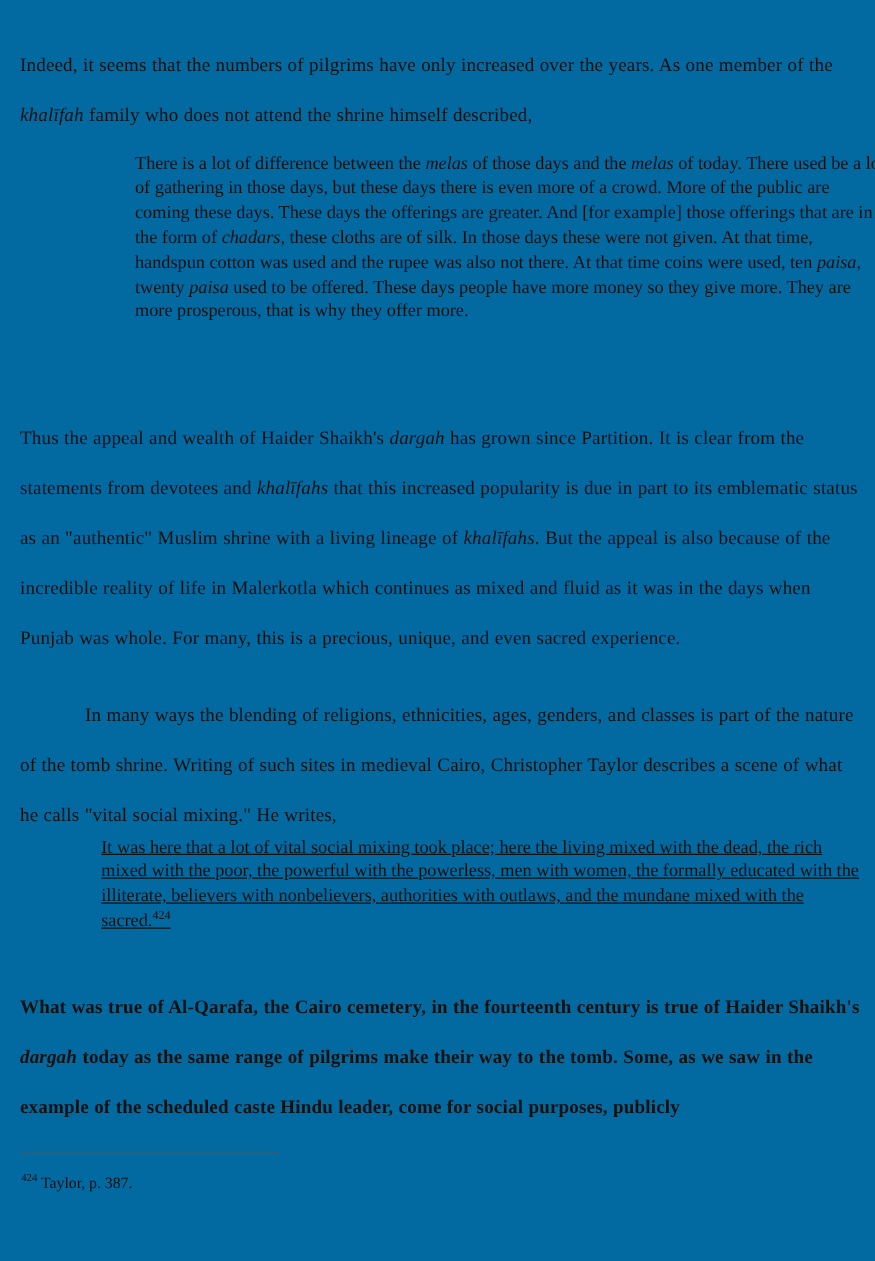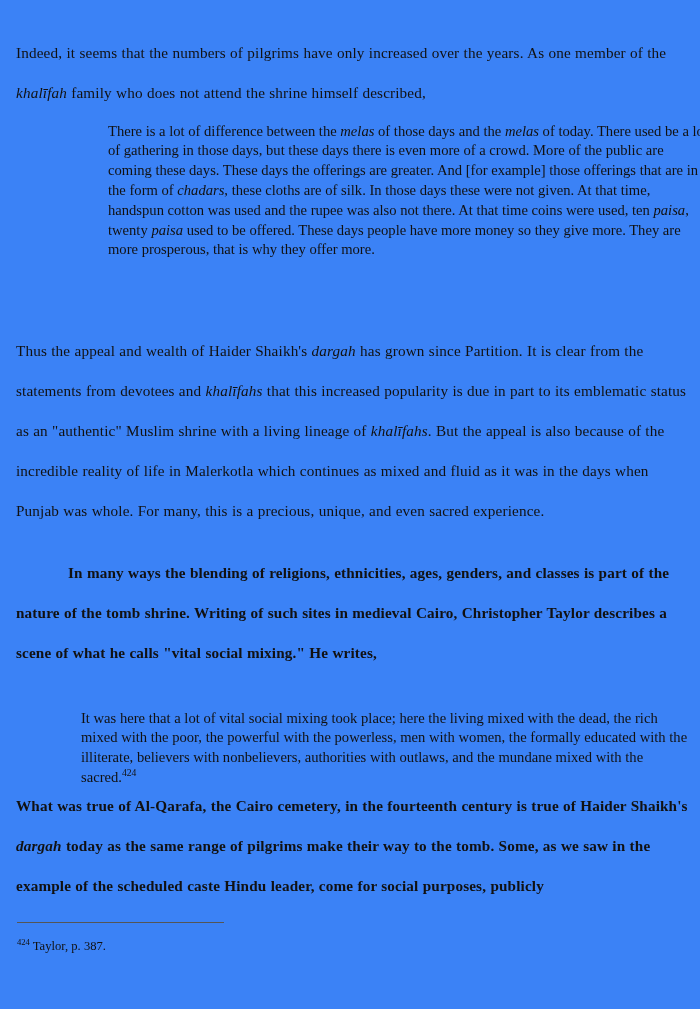--- a/index.html
+++ b/index.html
@@ -80,29 +80,29 @@
     left: 0;
     top: 1031px;
     width: 668px;
     text-align: center;
     font-size: 13.4px;
     line-height: 16px;
     text-decoration: underline;
   }
   .p1 { top: 18px; }
   .p2 { top: 316px; }
-  .p3 { top: 538px; font-weight: bold; }
+  .p3 { top: 538px; }
   .p4 { top: 771px; font-weight: bold; }
   .q1 { top: 107px; }
-  .q2 { top: 694px; }
+  .q2 { top: 654px; text-decoration: underline; }
 </style>
 </head>
 <body style="color: rgb(17, 17, 17);">
 
-<div class="page" style="background: #3b82f6;">
+<div class="page" style="background: #0369a1;">
 
   <p class="body-text p1"><span>Indeed, it seems that the numbers of pilgrims have only increased over the years.  As one member of the </span><i>khalīfah</i><span> family who does not attend the shrine himself described,</span></p>
 
   <blockquote class="blockquote quote-one q1"><span>There is a lot of difference between the </span><i>melas</i><span> of those days and the </span><i>melas</i><span> of today.  There used be a lot of gathering in those days, but these days there is even more of a crowd.  More of the public are coming these days.  These days the offerings are greater.  And [for example] those offerings that are in the form of </span><i>chadars</i><span>, these cloths are of silk.  In those days these were not given.  At that time, handspun cotton was used and the rupee was also not there.  At that time coins were used, ten </span><i>paisa</i><span>, twenty </span><i>paisa</i><span> used to be offered.  These days people have more money so they give more.  They are more prosperous, that is why they offer more.</span></blockquote>
 
   <p class="body-text p2"><span>Thus the appeal and wealth of Haider Shaikh's </span><i>dargah</i><span> has grown since Partition.  It is clear from the statements from devotees and </span><i>khalīfahs</i><span> that this increased popularity is due in part to its emblematic status as an "authentic" Muslim shrine with a living lineage of </span><i>khalīfahs</i><span>.  But the appeal is also because of the incredible reality of life in Malerkotla which continues as mixed and fluid as it was in the days when Punjab was whole.  For many, this is a precious, unique, and even sacred experience.</span></p>
 
   <p class="body-text p3 indent-first"><span>In many ways the blending of religions, ethnicities, ages, genders, and classes is part of the nature of the tomb shrine.  Writing of such sites in medieval Cairo, Christopher Taylor describes a scene of what he calls "vital social mixing."  He writes,</span></p>
 
   <blockquote class="blockquote quote-two q2"><span>It was here that a lot of vital social mixing took place; here the living mixed with the dead, the rich mixed with the poor, the powerful with the powerless, men with women, the formally educated with the illiterate, believers with nonbelievers, authorities with outlaws, and the mundane mixed with the sacred.</span><sup>424</sup></blockquote>

